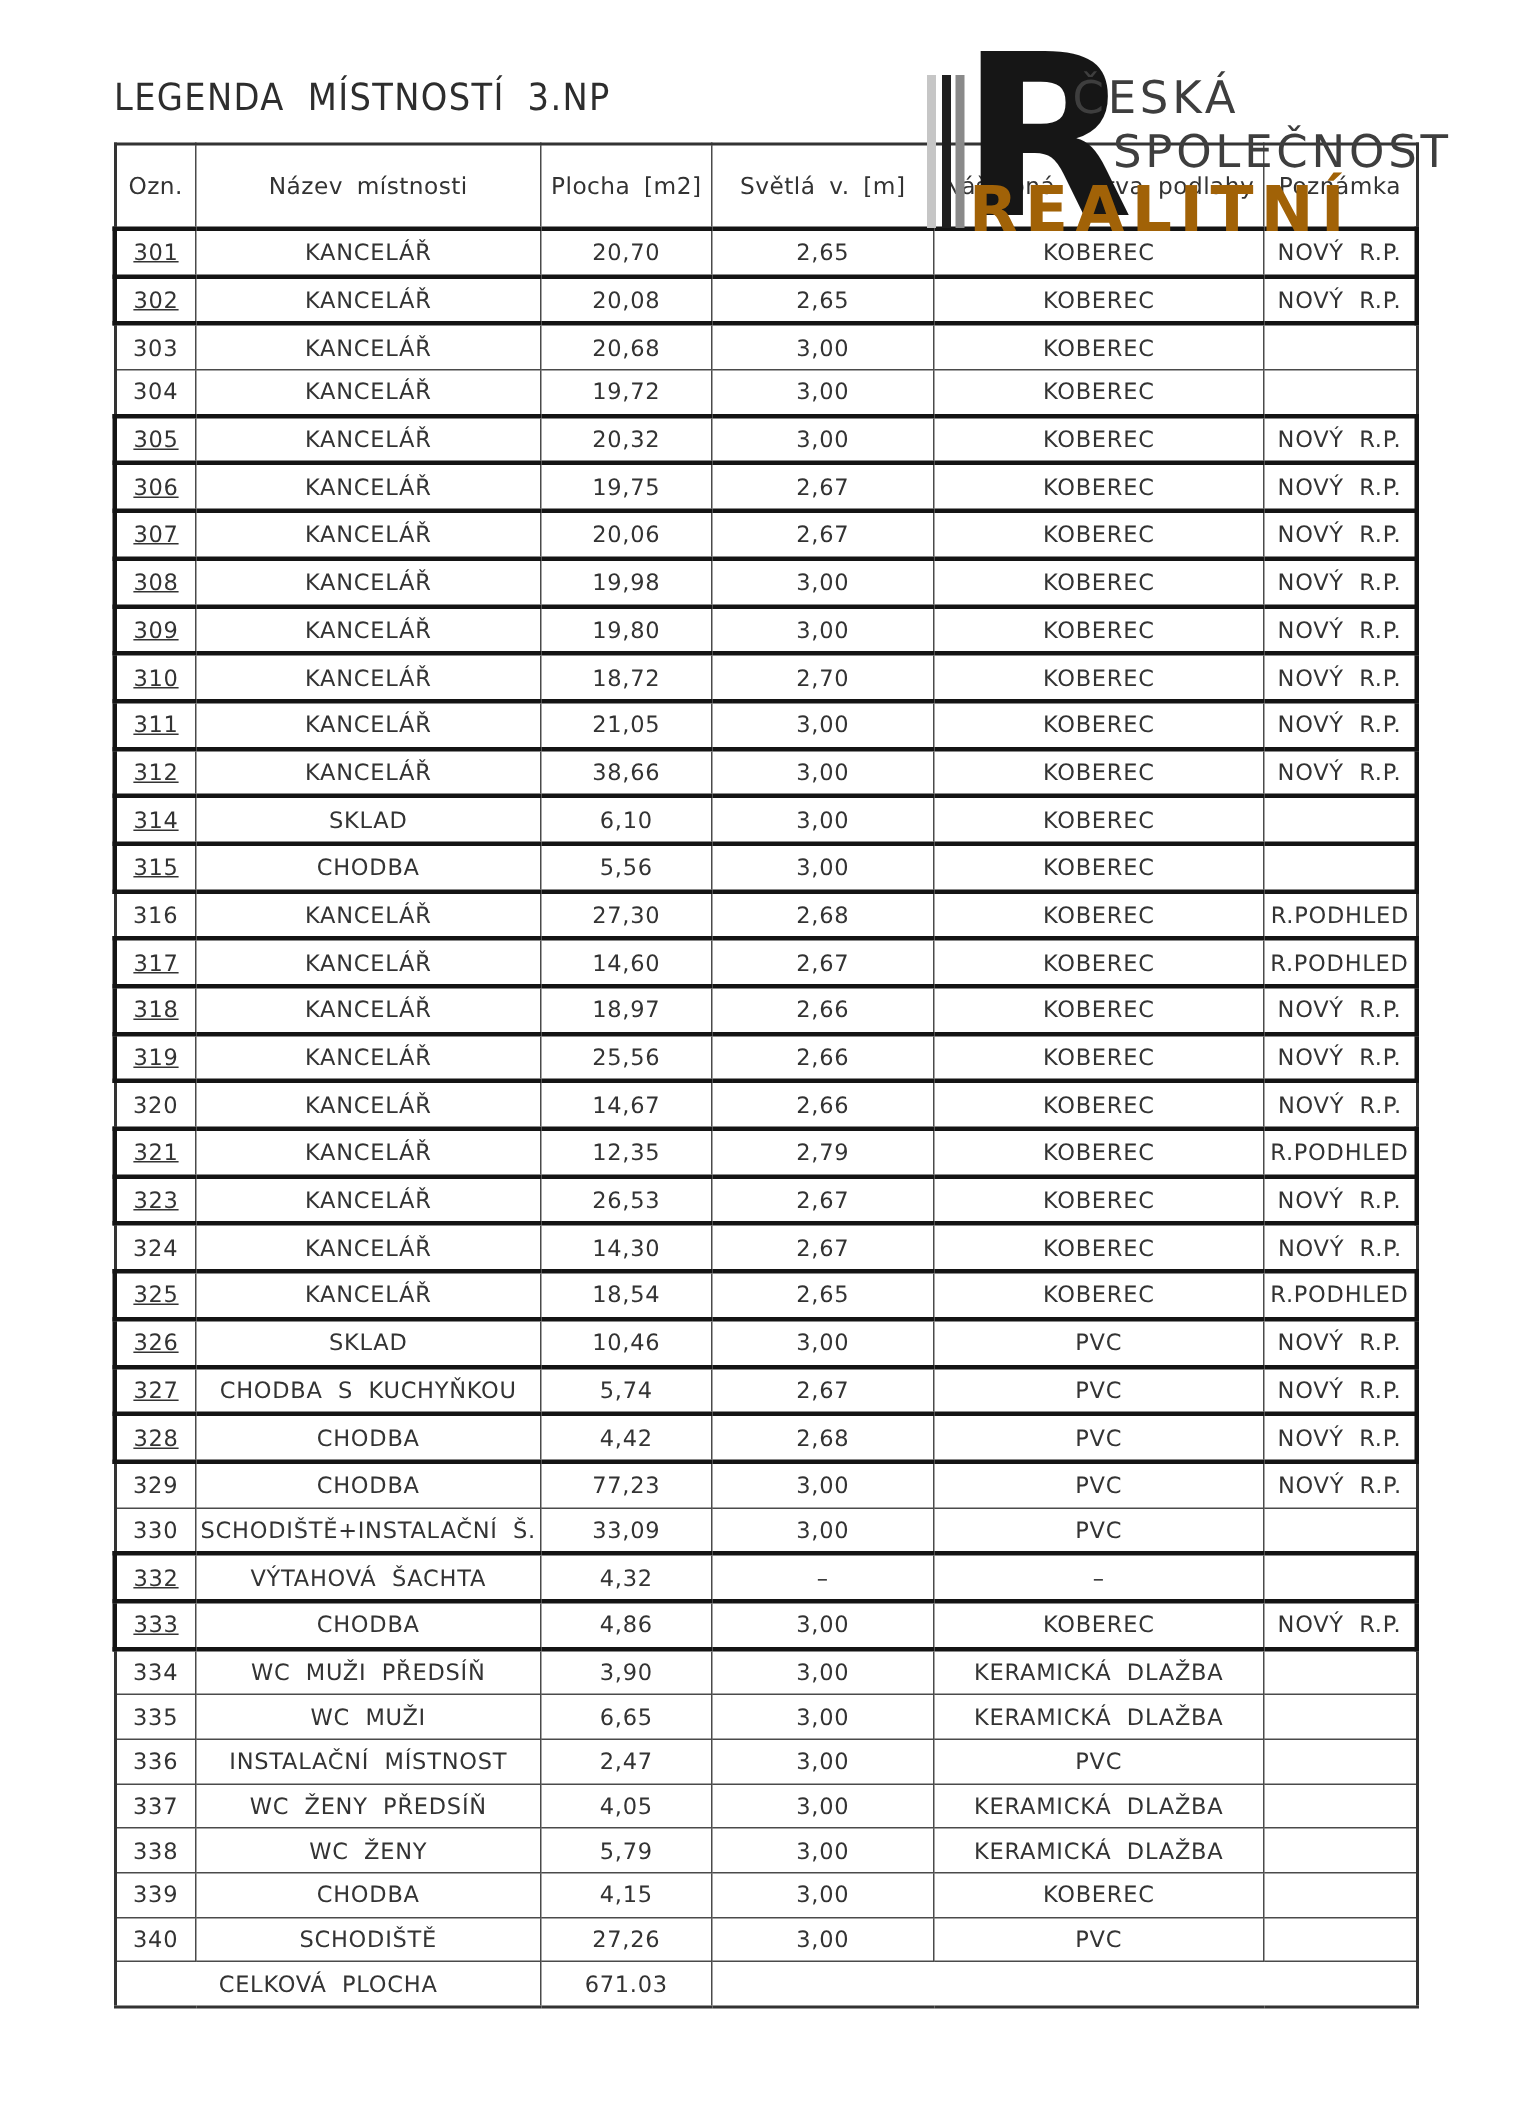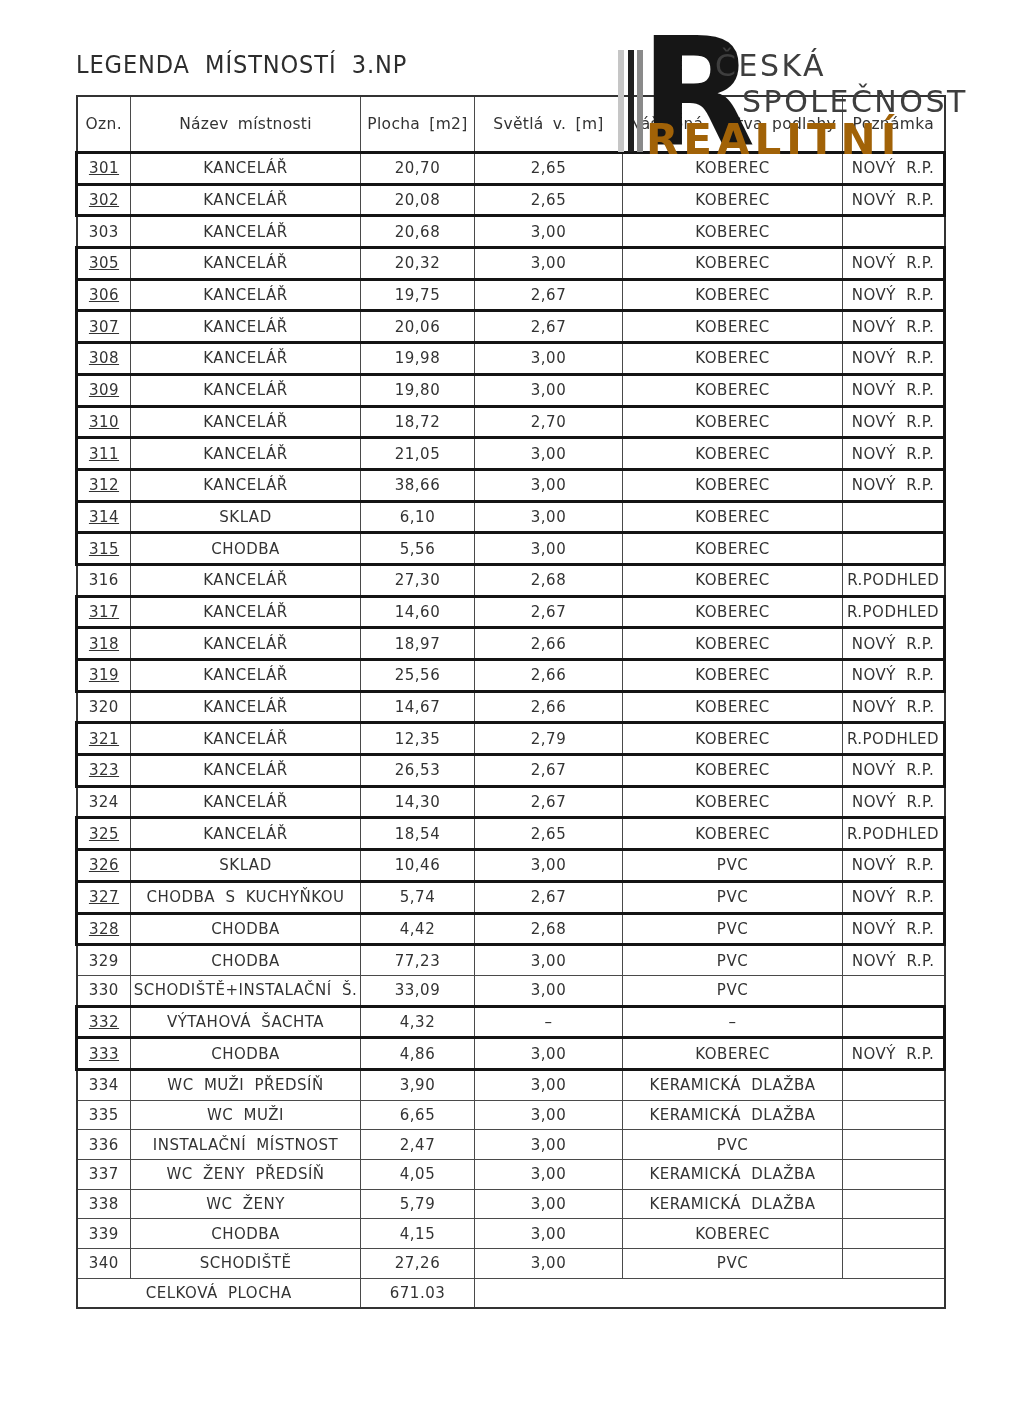--- a/index.html
+++ b/index.html
@@ -115,20 +115,28 @@
           <td>NOVÝ R.P.</td>
         </tr>
         <tr class="">
           <td>303</td>
           <td>KANCELÁŘ</td>
           <td>20,68</td>
           <td>3,00</td>
           <td>KOBEREC</td>
           <td></td>
         </tr>
+        <tr class="">
+          <td>304</td>
+          <td>KANCELÁŘ</td>
+          <td>19,72</td>
+          <td>3,00</td>
+          <td>KOBEREC</td>
+          <td></td>
+        </tr>
         <tr class="bold">
           <td>305</td>
           <td>KANCELÁŘ</td>
           <td>20,32</td>
           <td>3,00</td>
           <td>KOBEREC</td>
           <td>NOVÝ R.P.</td>
         </tr>
         <tr class="bold">
           <td>306</td>

